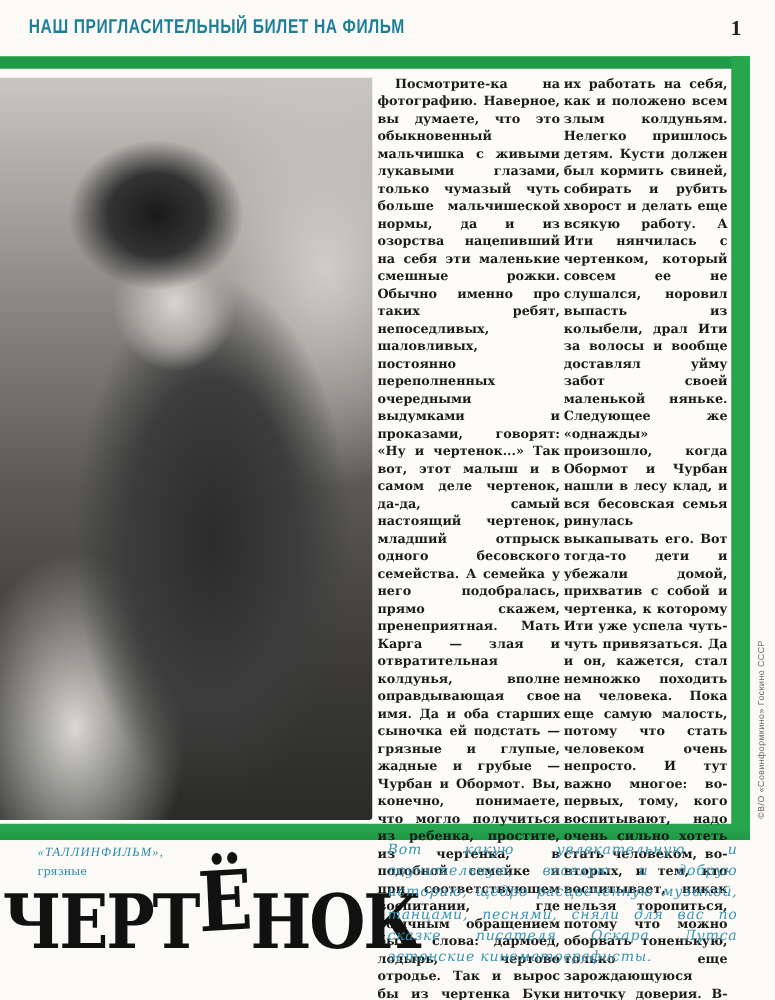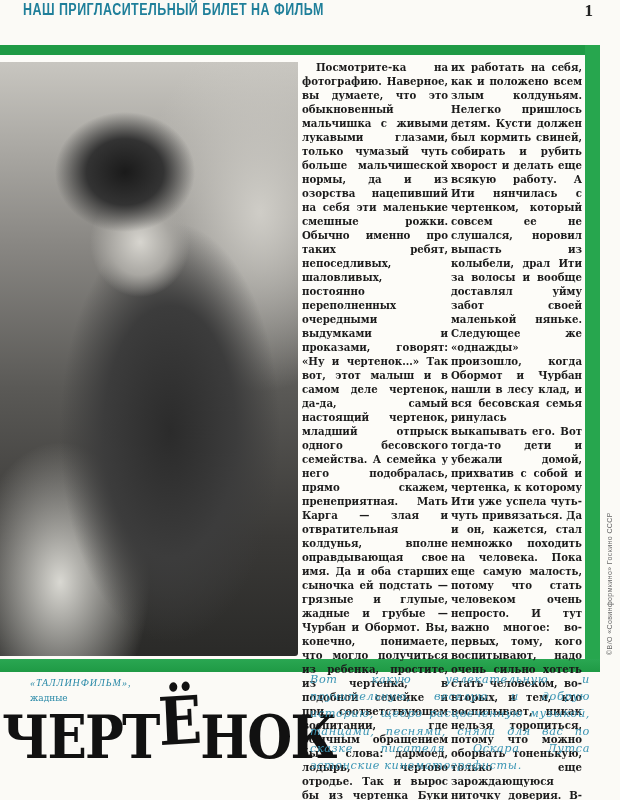--- a/index.html
+++ b/index.html
@@ -2,21 +2,21 @@
 <html><head>
 <meta charset="utf-8">
 <style>
   html, body { margin: 0; padding: 0; }
   body {
     width: 620px; height: 800px; position: relative; overflow: hidden;
     background: #fbfaf6;
     font-family: "DejaVu Serif", serif;
   }
   .header {
-    position: absolute; left: 23px; top: 1px; width: 570px; height: 24px;
+    position: absolute; left: 23px; top: 13px; width: 570px; height: 24px;
   }
   .header-title {
     position: absolute; left: 0; top: 0;
     font-family: "Liberation Sans Narrow", "Liberation Sans", sans-serif;
     font-size: 16px; font-weight: bold; letter-spacing: 0.6px;
     color: #1f7f9a; transform: scaleX(0.78); transform-origin: left top;
     white-space: nowrap;
   }
   .page-number {
     position: absolute; right: 0; top: 0;
@@ -100,19 +100,19 @@
 <div class="col col1">
   <p>Посмотрите-ка на фотографию. Наверное, вы думаете, что это обыкновенный мальчишка с живыми лукавыми глазами, только чумазый чуть больше мальчишеской нормы, да и из озорства нацепивший на себя эти маленькие смешные рожки. Обычно именно про таких ребят, непоседливых, шаловливых, постоянно переполненных очередными выдумками и проказами, говорят: «Ну и чертенок...» Так вот, этот малыш и в самом деле чертенок, да-да, самый настоящий чертенок, младший отпрыск одного бесовского семейства. А семейка у него подобралась, прямо скажем, пренеприятная. Мать Карга — злая и отвратительная колдунья, вполне оправдывающая свое имя. Да и оба старших сыночка ей подстать — грязные и глупые, жадные и грубые — Чурбан и Обормот. Вы, конечно, понимаете, что могло получиться из ребенка, простите, из чертенка, в подобной семейке и при соответствующем воспитании, где обычным обращением были слова: дармоед, лодырь, чертово отродье. Так и вырос бы из чертенка Буки самый настоящий злой Бука, которым пугают детей, если бы однажды... Так вот, в этом фильме-сказке таких «однажды» несколько... Первое «однажды» случилось, когда заблудились в лесу маленькие брат и сестра Кусти и Ити. Заблудились и попали в дом к противной Карге, где она заставила</p>
 </div>
 <div class="col col2">
   <p>их работать на себя, как и положено всем злым колдуньям. Нелегко пришлось детям. Кусти должен был кормить свиней, собирать и рубить хворост и делать еще всякую работу. А Ити нянчилась с чертенком, который совсем ее не слушался, норовил выпасть из колыбели, драл Ити за волосы и вообще доставлял уйму забот своей маленькой няньке. Следующее же «однажды» произошло, когда Обормот и Чурбан нашли в лесу клад, и вся бесовская семья ринулась выкапывать его. Вот тогда-то дети и убежали домой, прихватив с собой и чертенка, к которому Ити уже успела чуть-чуть привязаться. Да и он, кажется, стал немножко походить на человека. Пока еще самую малость, потому что стать человеком очень непросто. И тут важно многое: во-первых, тому, кого воспитывают, надо очень сильно хотеть стать человеком, во-вторых, и тем, кто воспитывает, никак нельзя торопиться, потому что можно оборвать тоненькую, только еще зарождающуюся ниточку доверия. В-третьих, нужно много доброты и любви, терпения и нежности, и только тогда... Тогда чертенок станет человеком, и даже рожки, этот знак нечистой силы, пропадут сами и навсегда!</p>
 </div>
 
 <div class="vertical-credit">©В/О «Совинформкино» Госкино СССР</div>
 
 <div class="studio-line">«ТАЛЛИНФИЛЬМ»,</div>
-<div class="film-type">жадные</div>
+<div class="film-type">грязные</div>
 
 <div class="film-title">
   <span>ЧЕРТ</span><span class="accent-letter">Ё</span><span>НОК</span>
 </div>
 
 <div class="teaser">Вот какую увлекательную и поучительную, веселую и добрую историю, щедро расцвеченную музыкой, танцами, песнями, сняли для вас по сказке писателя Оскара Лутса эстонские кинематографисты.</div>
 
 </body></html>

